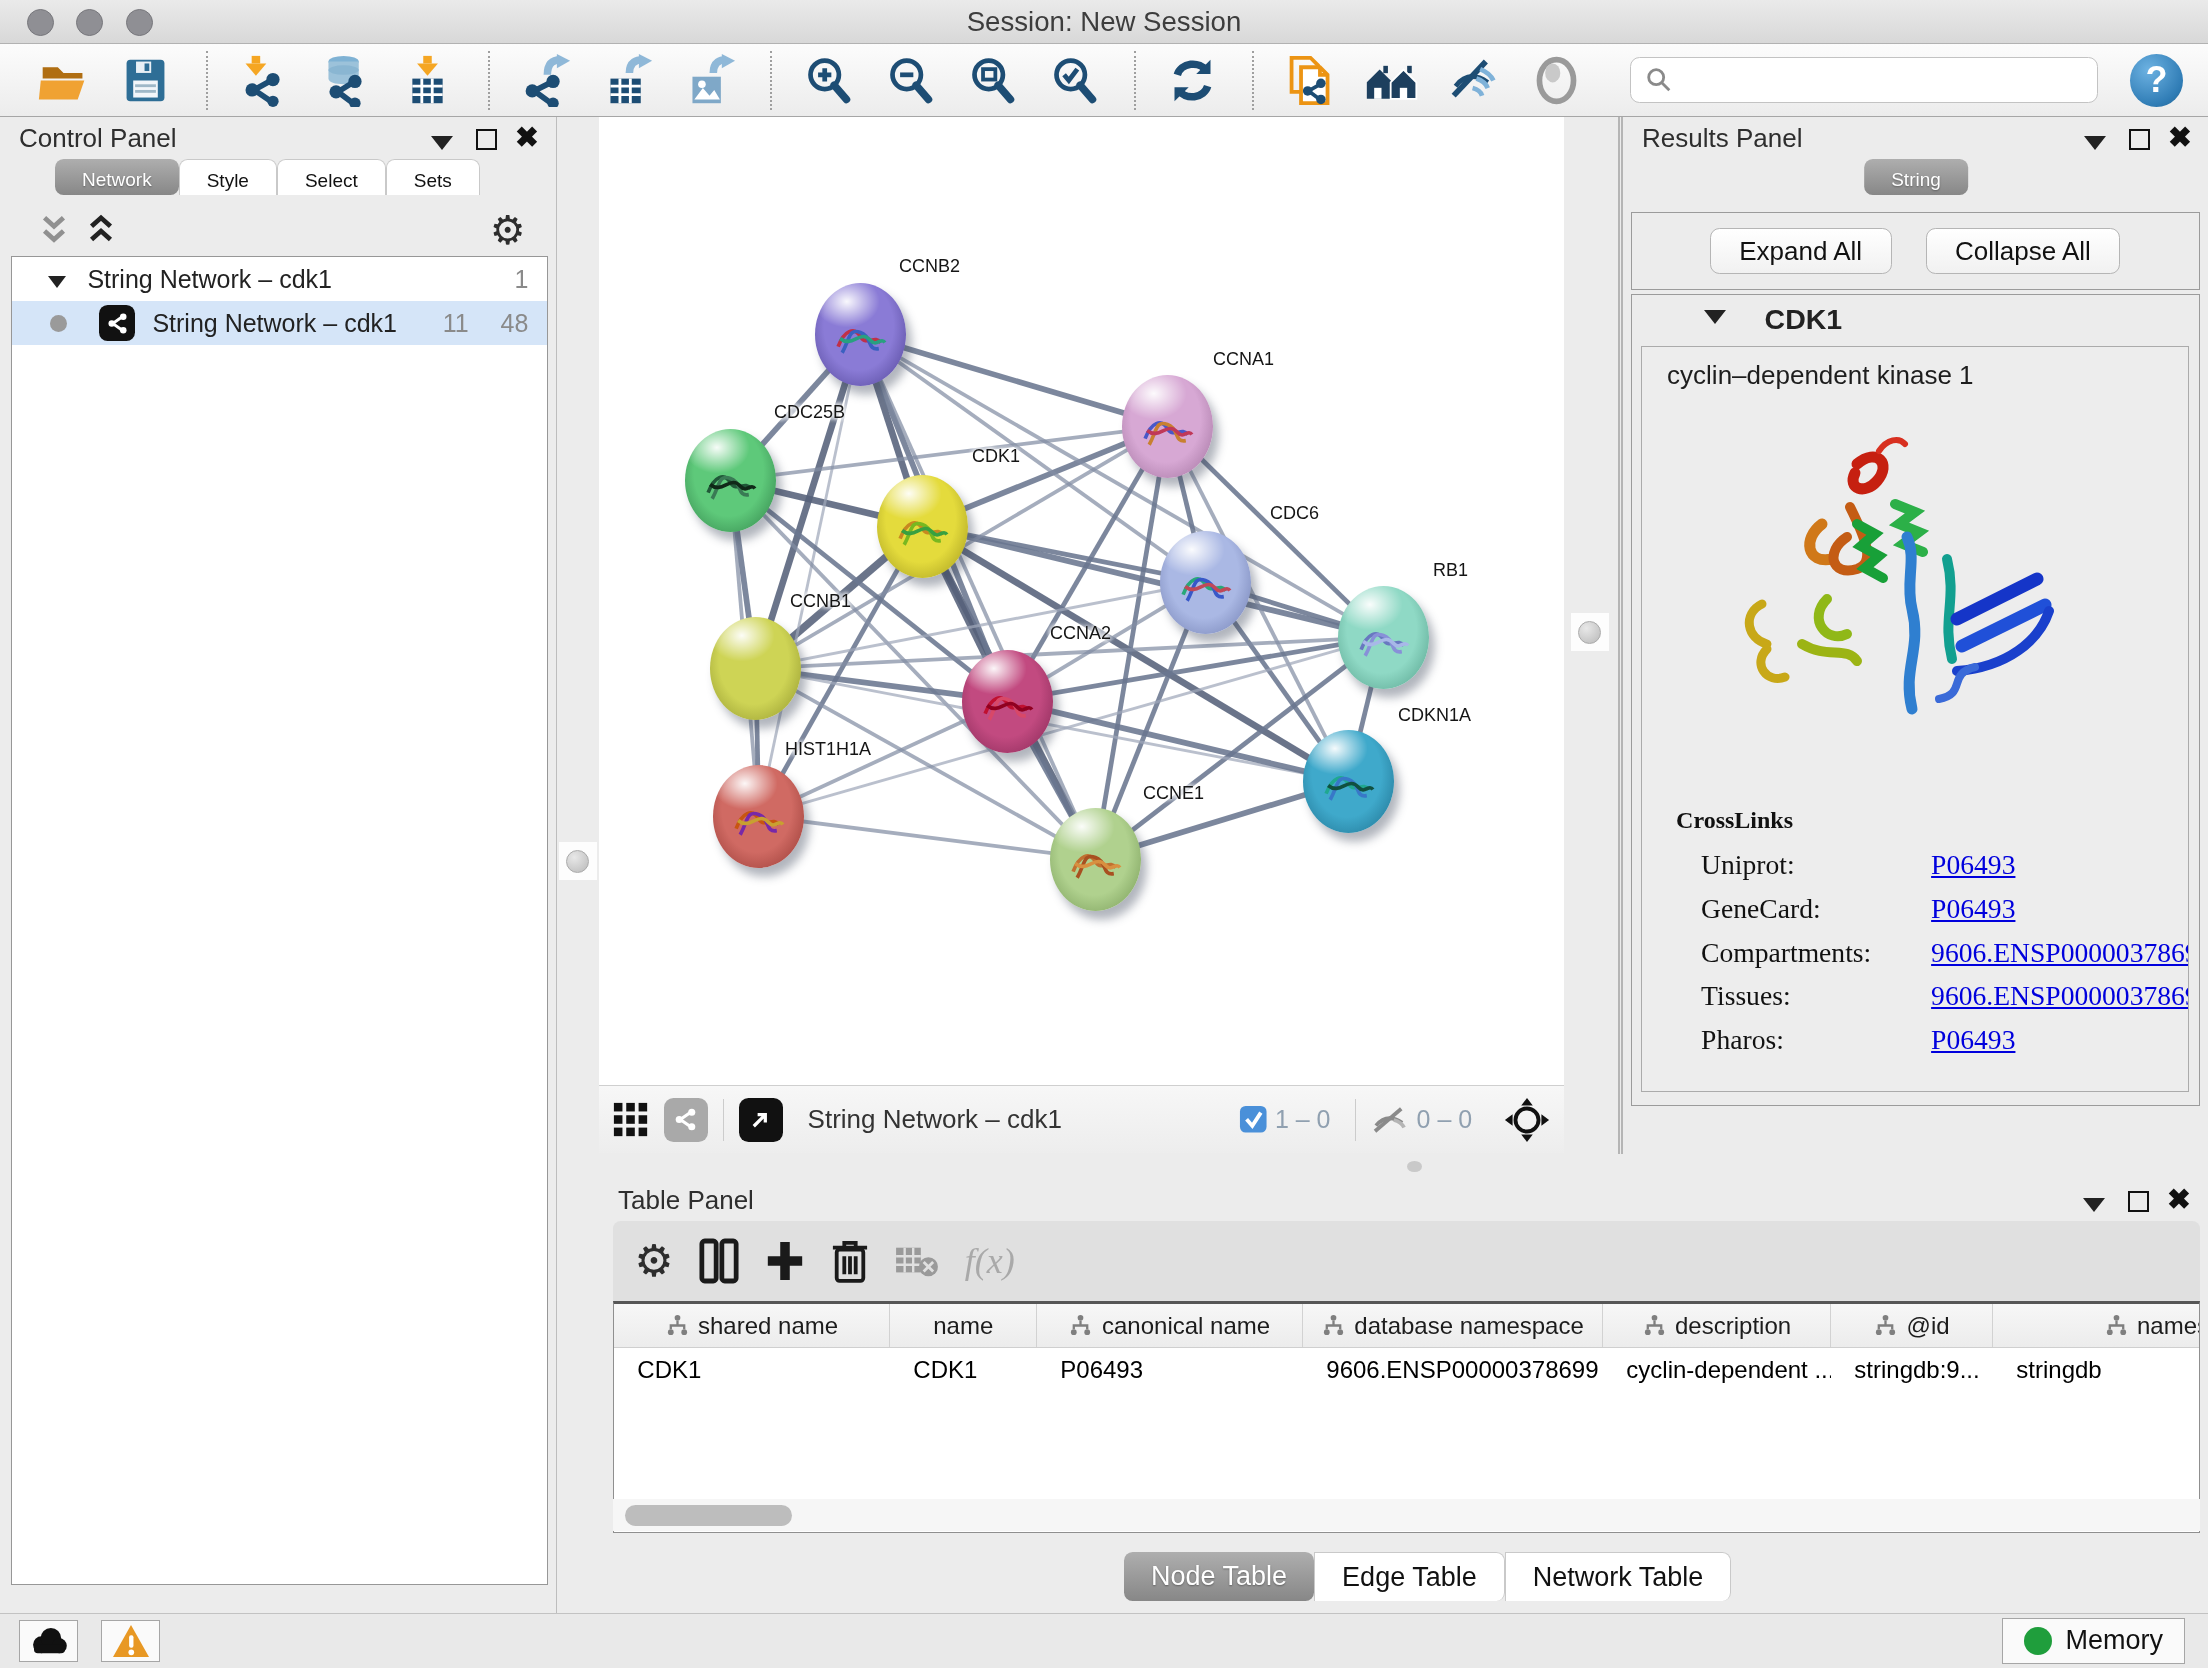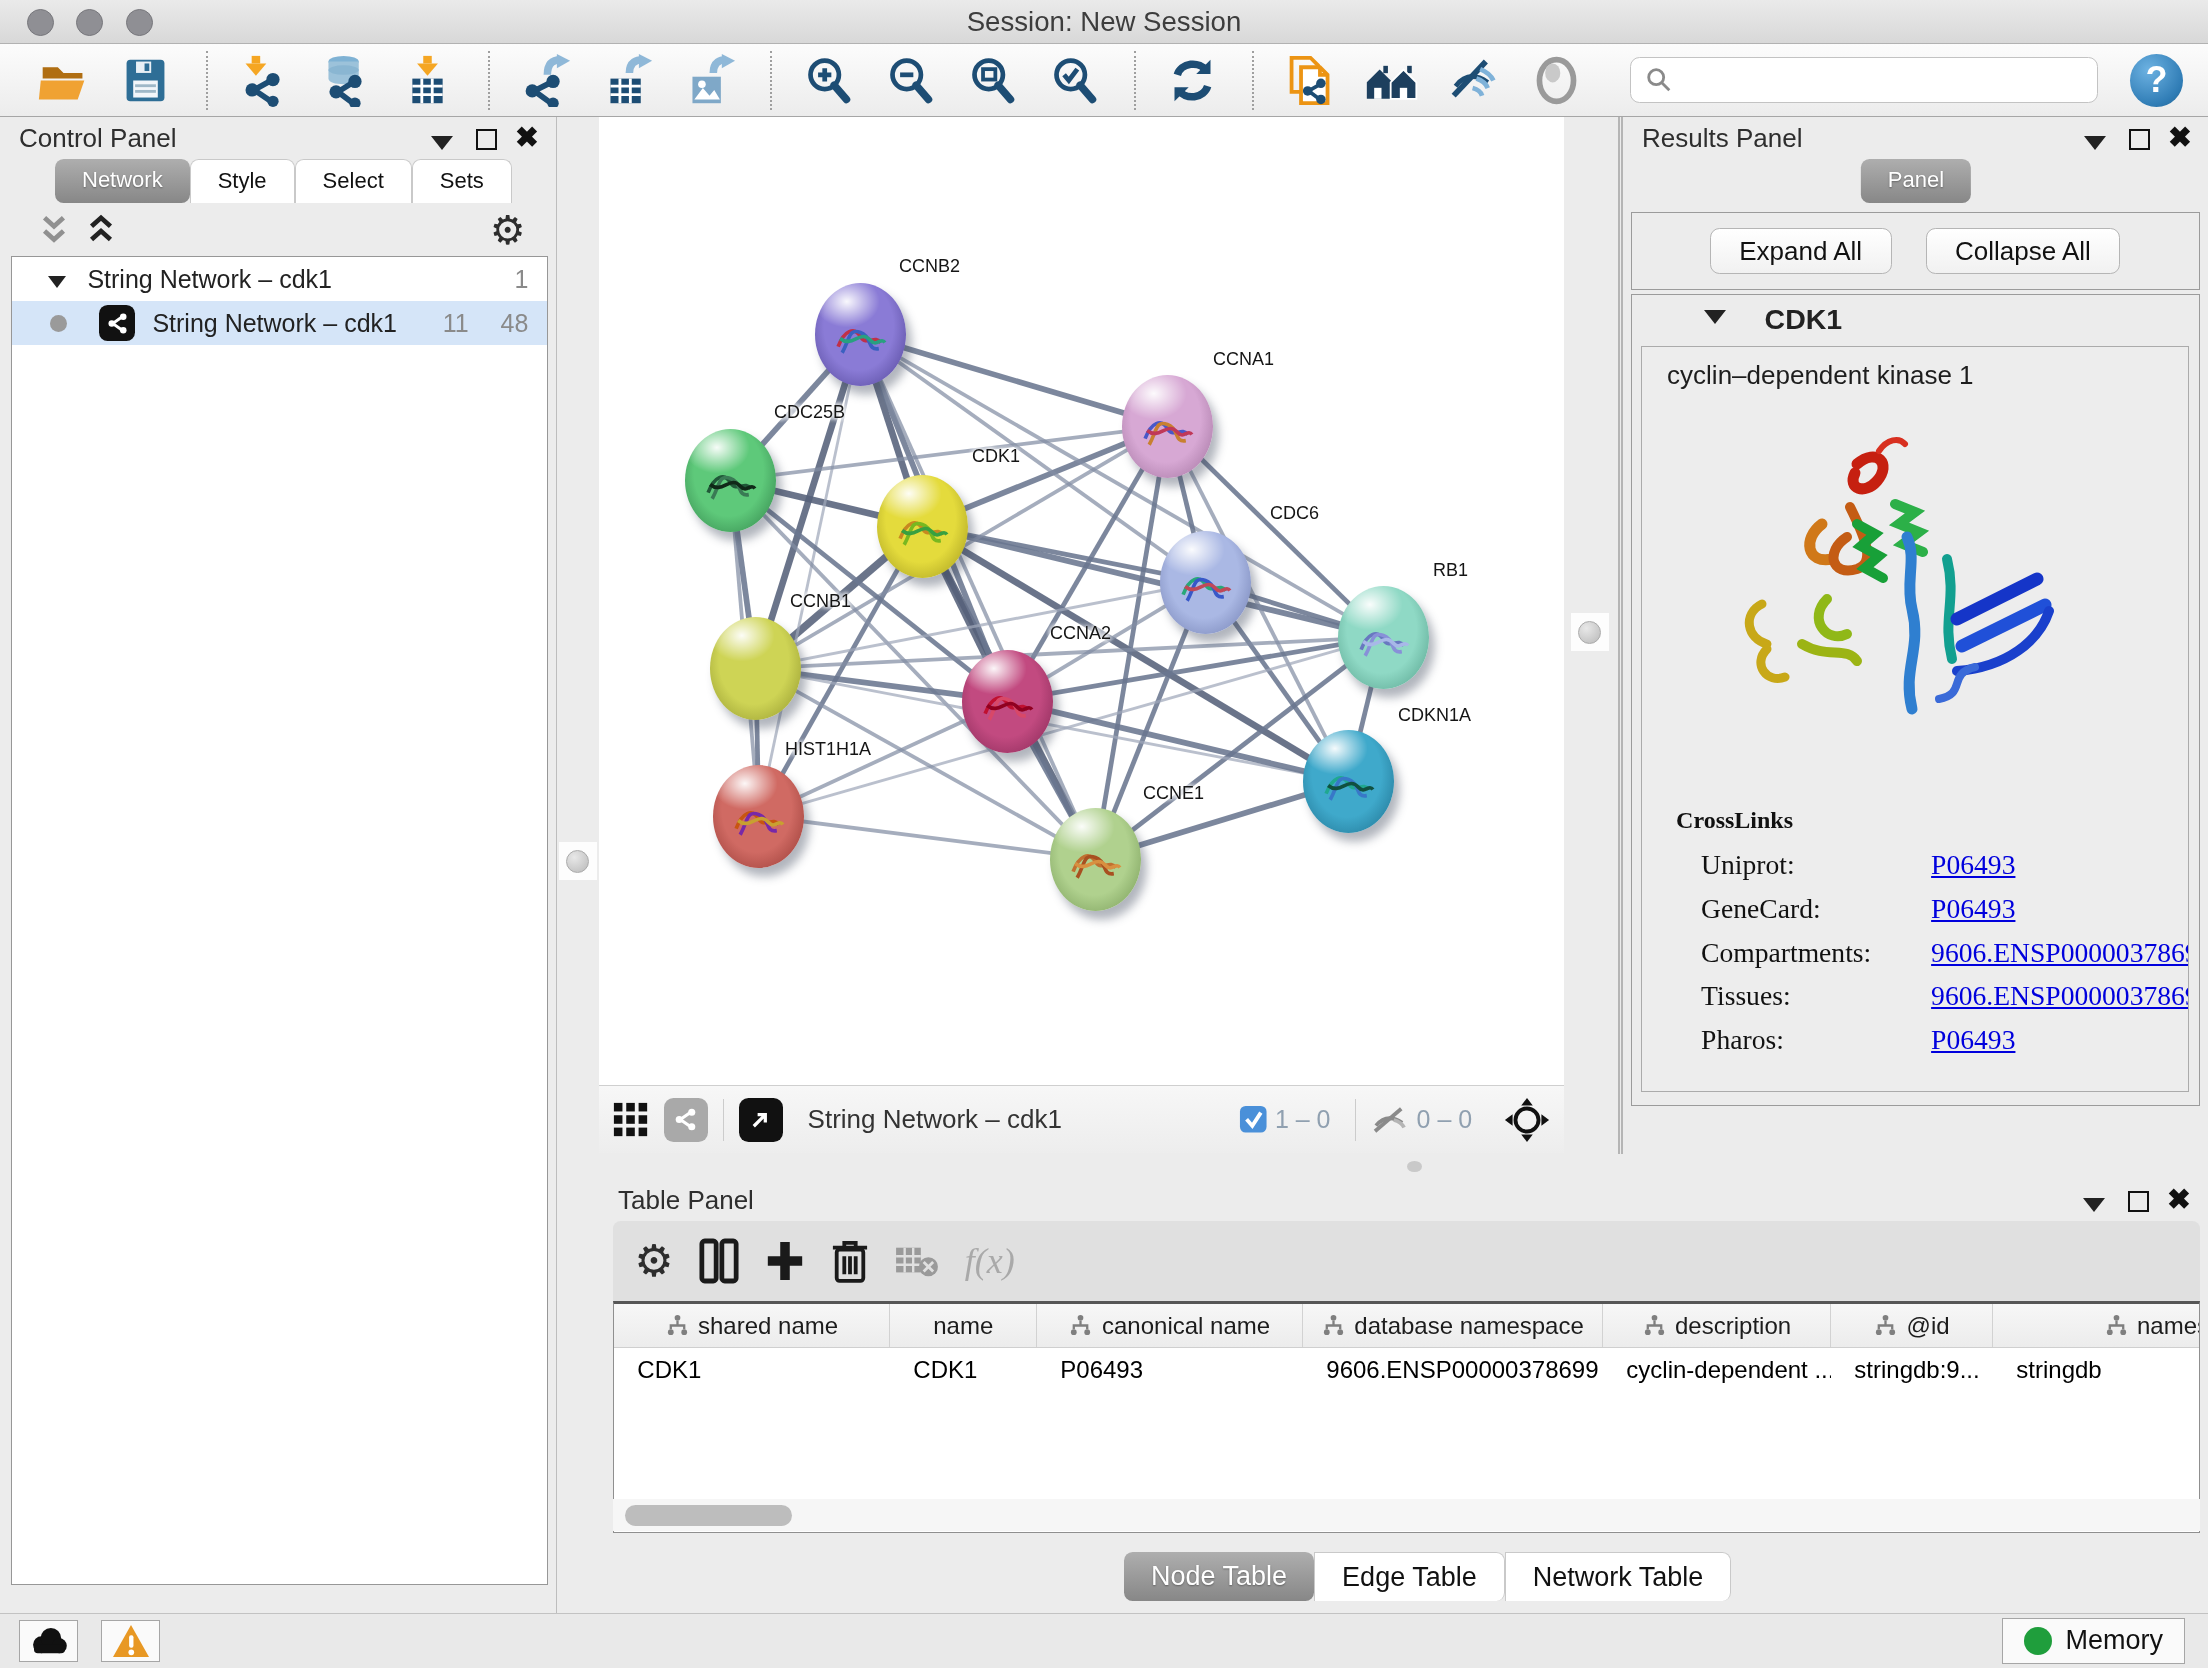--- a/index.html
+++ b/index.html
@@ -29,21 +29,21 @@
 
   
   .panel-hdr { position:absolute; left:0; top:0; right:0; height:40px; }
   .panel-title { position:absolute; left:19px; top:5.7px; font-size:26px; color:#2e2e2e; }
   .hdr-ctl { position:absolute; top:9.5px; font-size:25px; color:#111; }
   .tri-down { width:0; height:0; border-left:11.4px solid transparent; border-right:11.4px solid transparent; border-top:14.3px solid #222; display:inline-block; }
   .sq { width:21px; height:21px; border:2.9px solid #111; display:inline-block; }
   .xx { font-size:28.5px; font-weight:bold; line-height:21px; }
 
   .tabbar { position:absolute; display:flex; }
-  .tab { height:44px; line-height:42px; padding:0 27px; font-size:22px; background:#fff;
+  .tab { height:36px; line-height:42px; padding:0 27px; font-size:19px; background:#fff;
     border:1px solid #c9c9c9; border-bottom:none; border-radius:8.6px 8.6px 0 0; color:#111; }
   .tab.active { background:linear-gradient(#aeaeae,#878787); color:#fff; border:none; border-radius:8.6px;
     text-shadow:0 1px 1.9px rgba(0,0,0,.35); }
 
   
   .control-panel { position:absolute; left:0; top:117px; width:556px; height:1496px; background:#ececec; }
   .cp-gearrow { position:absolute; left:9.5px; right:9.5px; top:91px; height:44px; }
   .cp-sel-label { position:absolute; left:0; right:0; text-align:center; font-size:25px; color:#222; top:7.6px; }
   .cp-listbox { position:absolute; left:11.4px; right:7.6px; top:139px; bottom:28.5px; background:#fff; border:1.9px solid #979797; }
   .tree-row { position:relative; height:44px; display:flex; align-items:center; font-size:25px; }
@@ -533,21 +533,21 @@
   </div>
 
 <div class="results-panel">
   <div class="panel-hdr">
     <span class="panel-title">Results Panel</span>
     <span class="hdr-ctl" style="right:103px"><span class="tri-down"></span></span>
     <span class="hdr-ctl" style="right:59px"><span class="sq"></span></span>
     <span class="hdr-ctl xx" style="right:17px"><span>✖</span></span>
   </div>
   <div class="tabbar" style="left:50%;transform:translateX(-50%);top:42px">
-    <span class="tab active">Panel</span>
+    <span class="tab active">String</span>
   </div>
   <div class="rp-box1">
     <span class="rp-btn">Expand All</span>
     <span class="rp-btn">Collapse All</span>
   </div>
   <div class="rp-box2">
     <div class="rp-cdk-hdr">
       <span class="tri-down" style="position:absolute;left:72px;top:15px"></span>
       <span class="rp-cdk-name">CDK1</span>
     </div>

